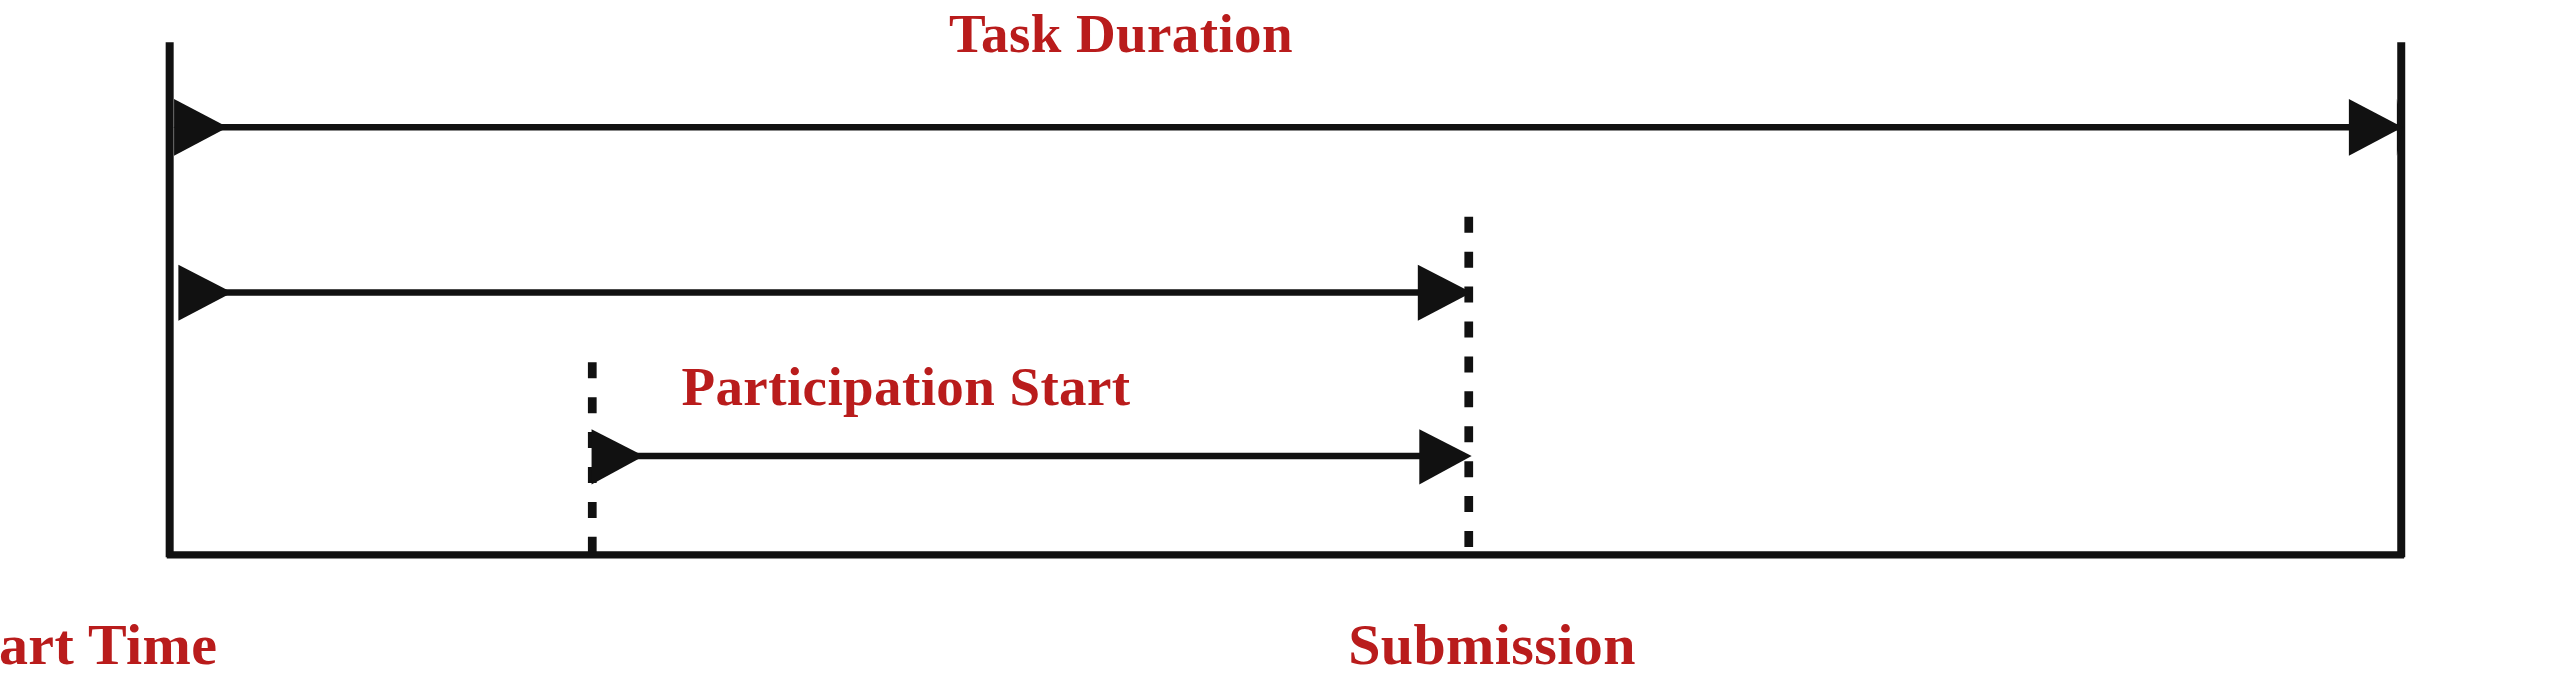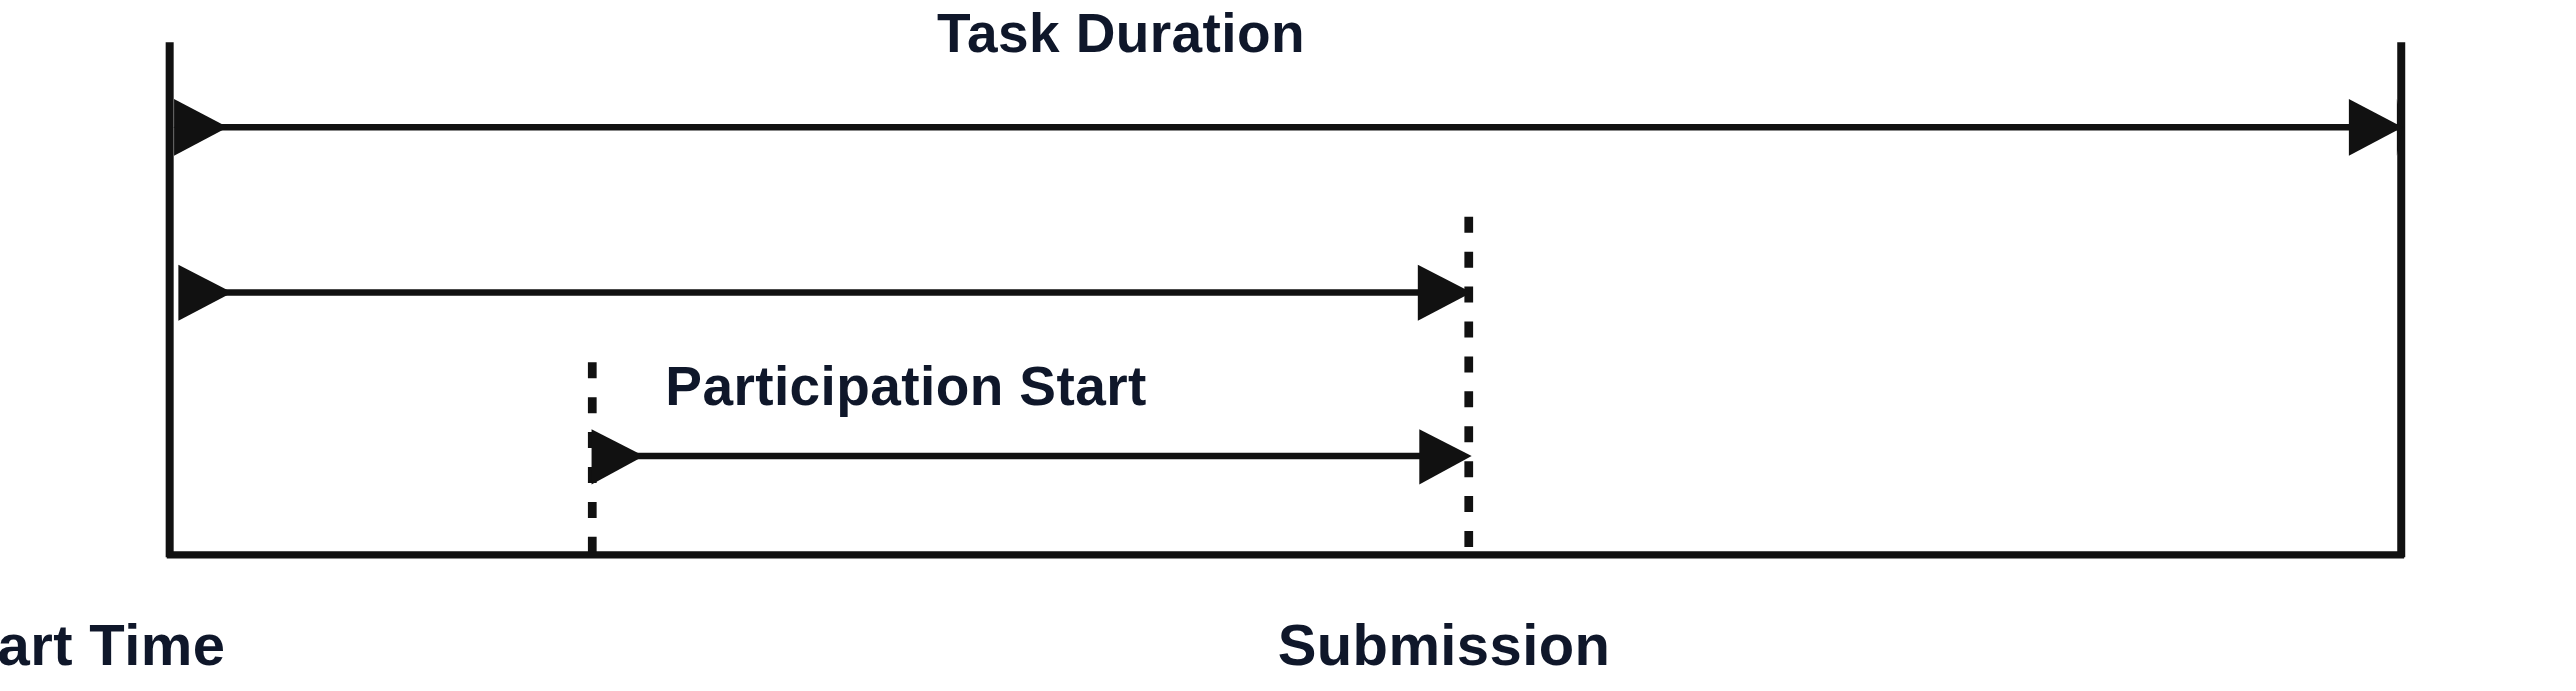--- a/index.html
+++ b/index.html
@@ -20,23 +20,23 @@
   }
   .svg-layer {
     position: absolute;
     left: 0;
     top: 0;
     width: 2576px;
     height: 691px;
   }
   .label {
     position: absolute;
-    font-family: Liberation Sans, sans-serif;
+    font-family: Liberation Serif, serif;
     font-weight: bold;
-    color: #0f172a;
+    color: #b91c1c;
     white-space: nowrap;
     letter-spacing: 0.4px;
     line-height: 1;
   }
   .span-label {
     font-size: 55px;
     text-align: center;
     transform: translateX(-50%);
   }
   .axis-label {
@@ -44,21 +44,21 @@
     text-align: center;
     transform: translateX(-50%);
   }
   
   #label-task-duration  { left: 1121px; top: 5.8px; }
   #label-submission-time{ left: 575px;  top: 195px; }
   #label-participation-time { left: 906px; top: 359px; }
   
   #label-start-time   { left: 82px;  top: 616px; }
   #label-registration { left: 288px;  top: 616px; }
-  #label-submission   { left: 1444px; top: 616px; }
+  #label-submission   { left: 1492px; top: 616px; }
   #label-end-time     { left: 2406px; top: 616px; }
 </style>
 </head>
 <body>
 
 <div id="diagram-root">
 
   <svg class="svg-layer" viewBox="0 0 3539 950" xmlns="http://www.w3.org/2000/svg">
 
     <defs>

